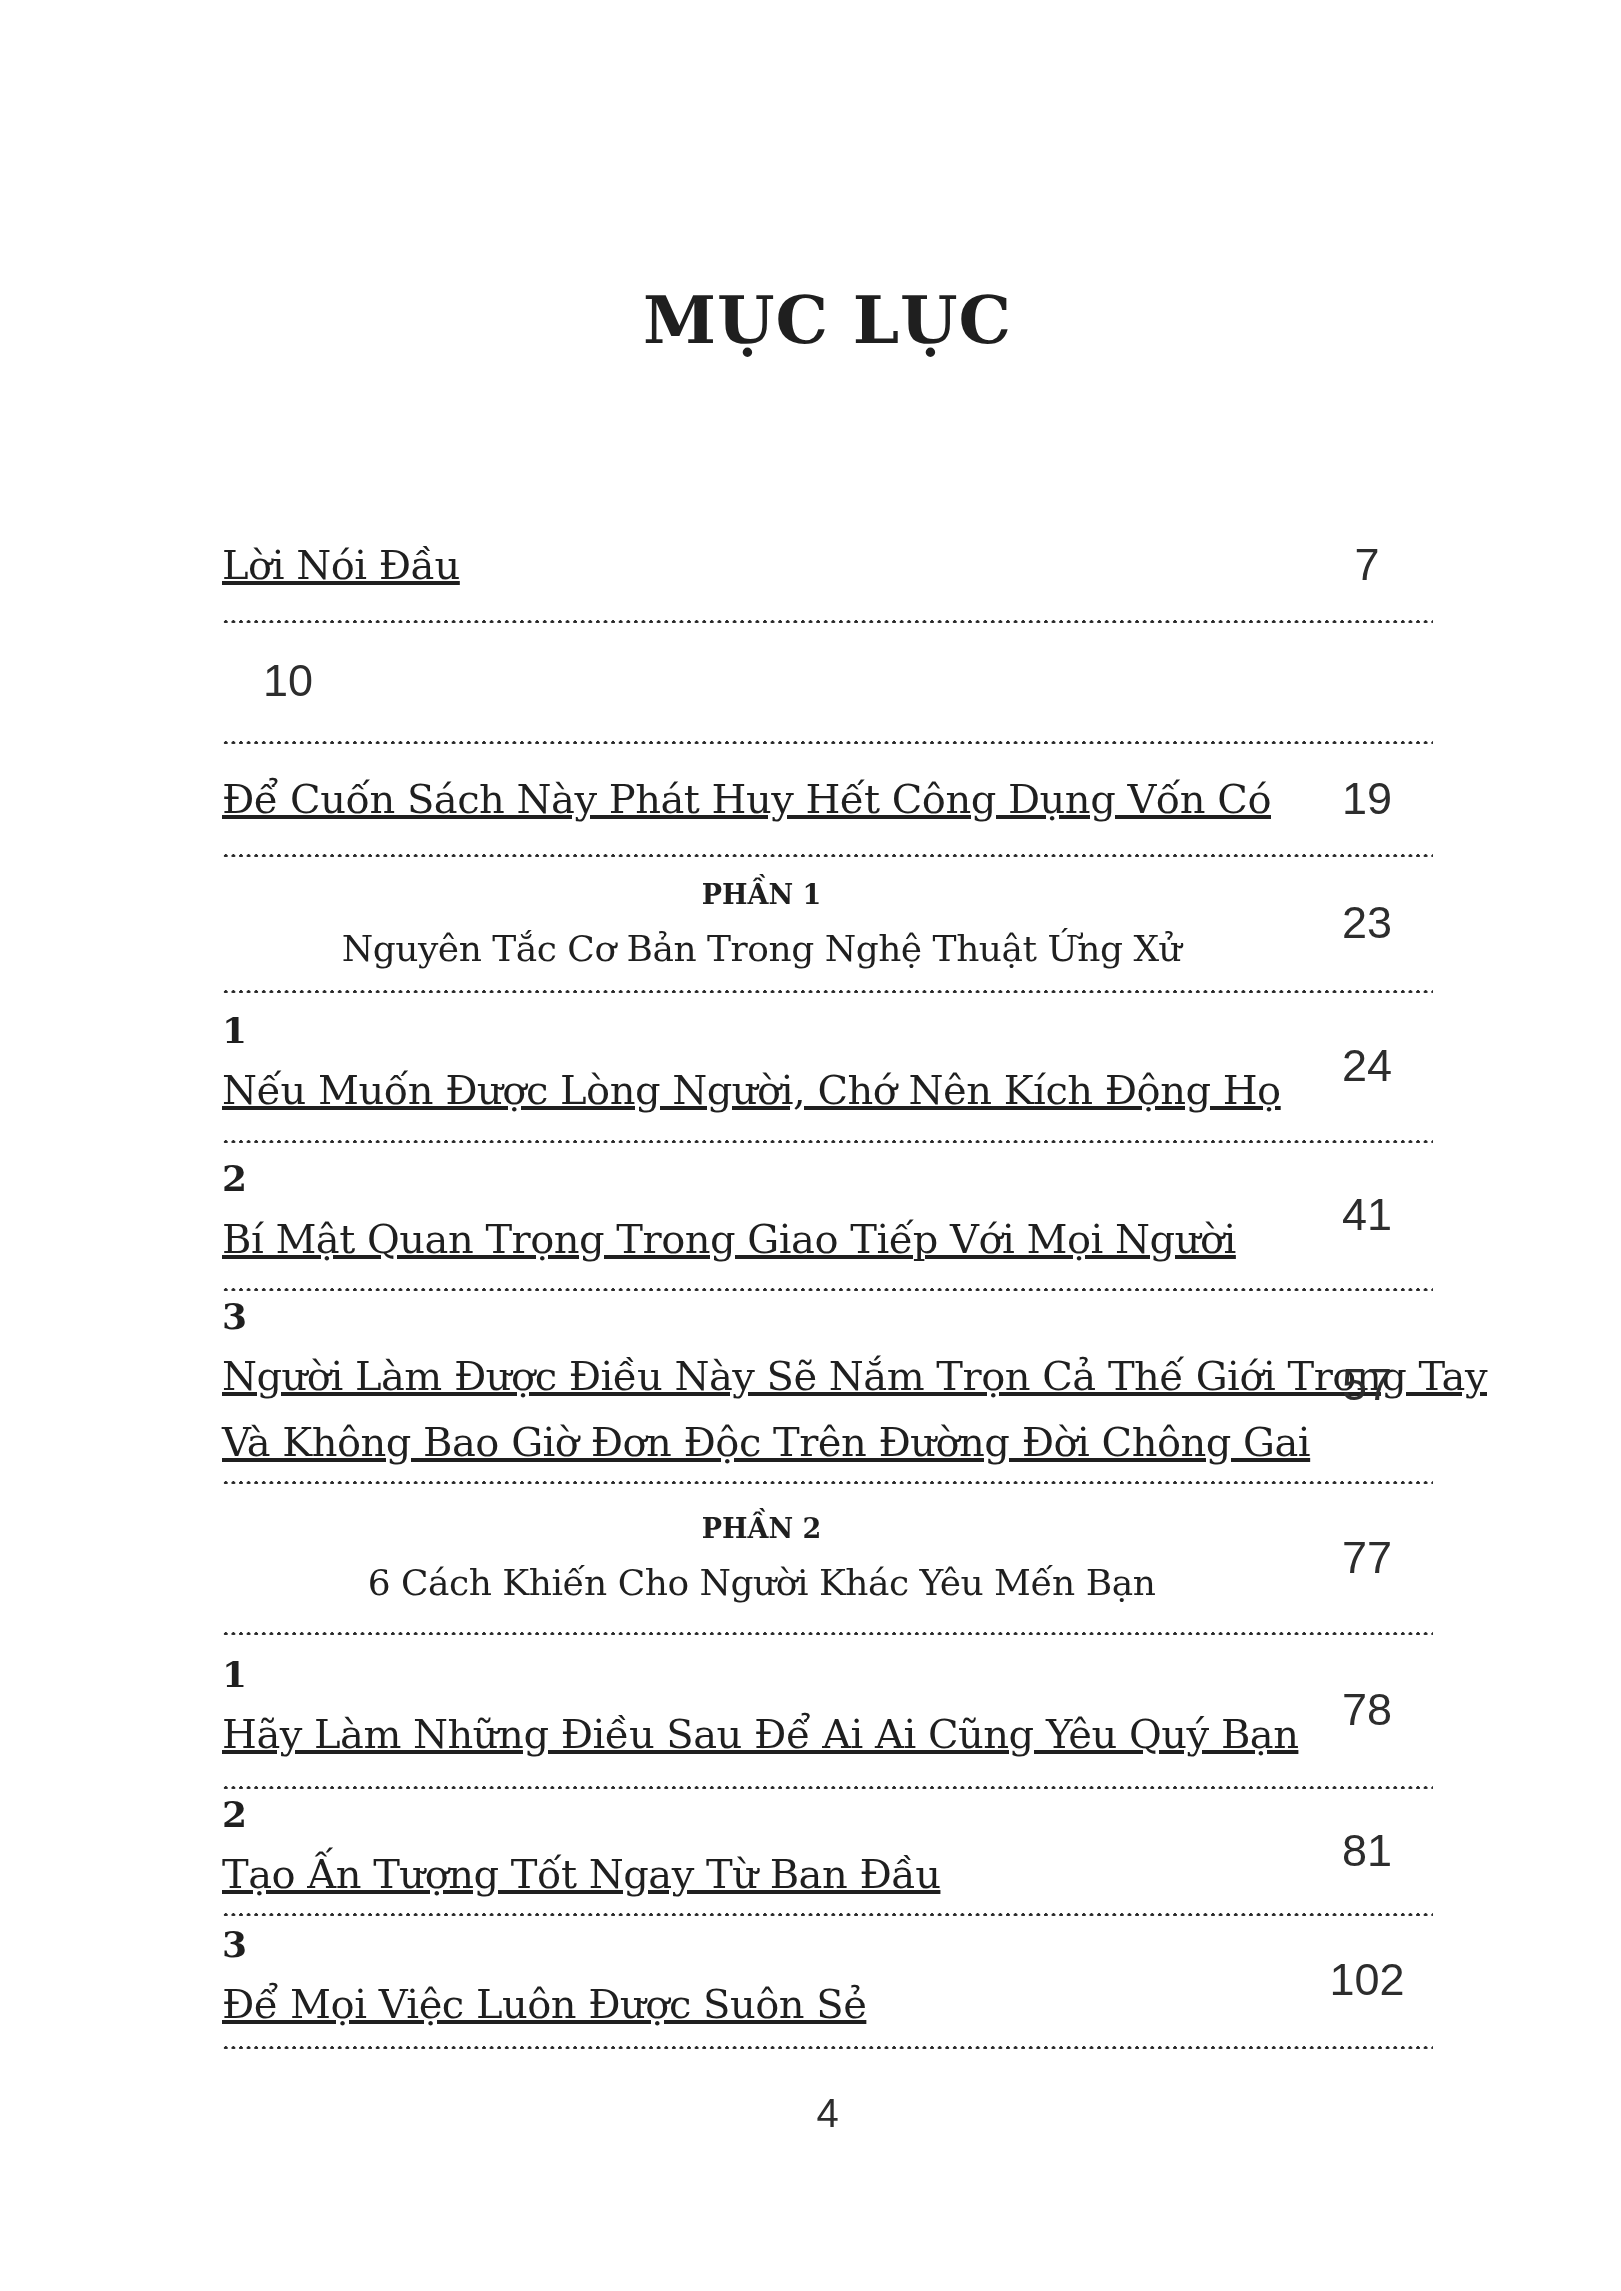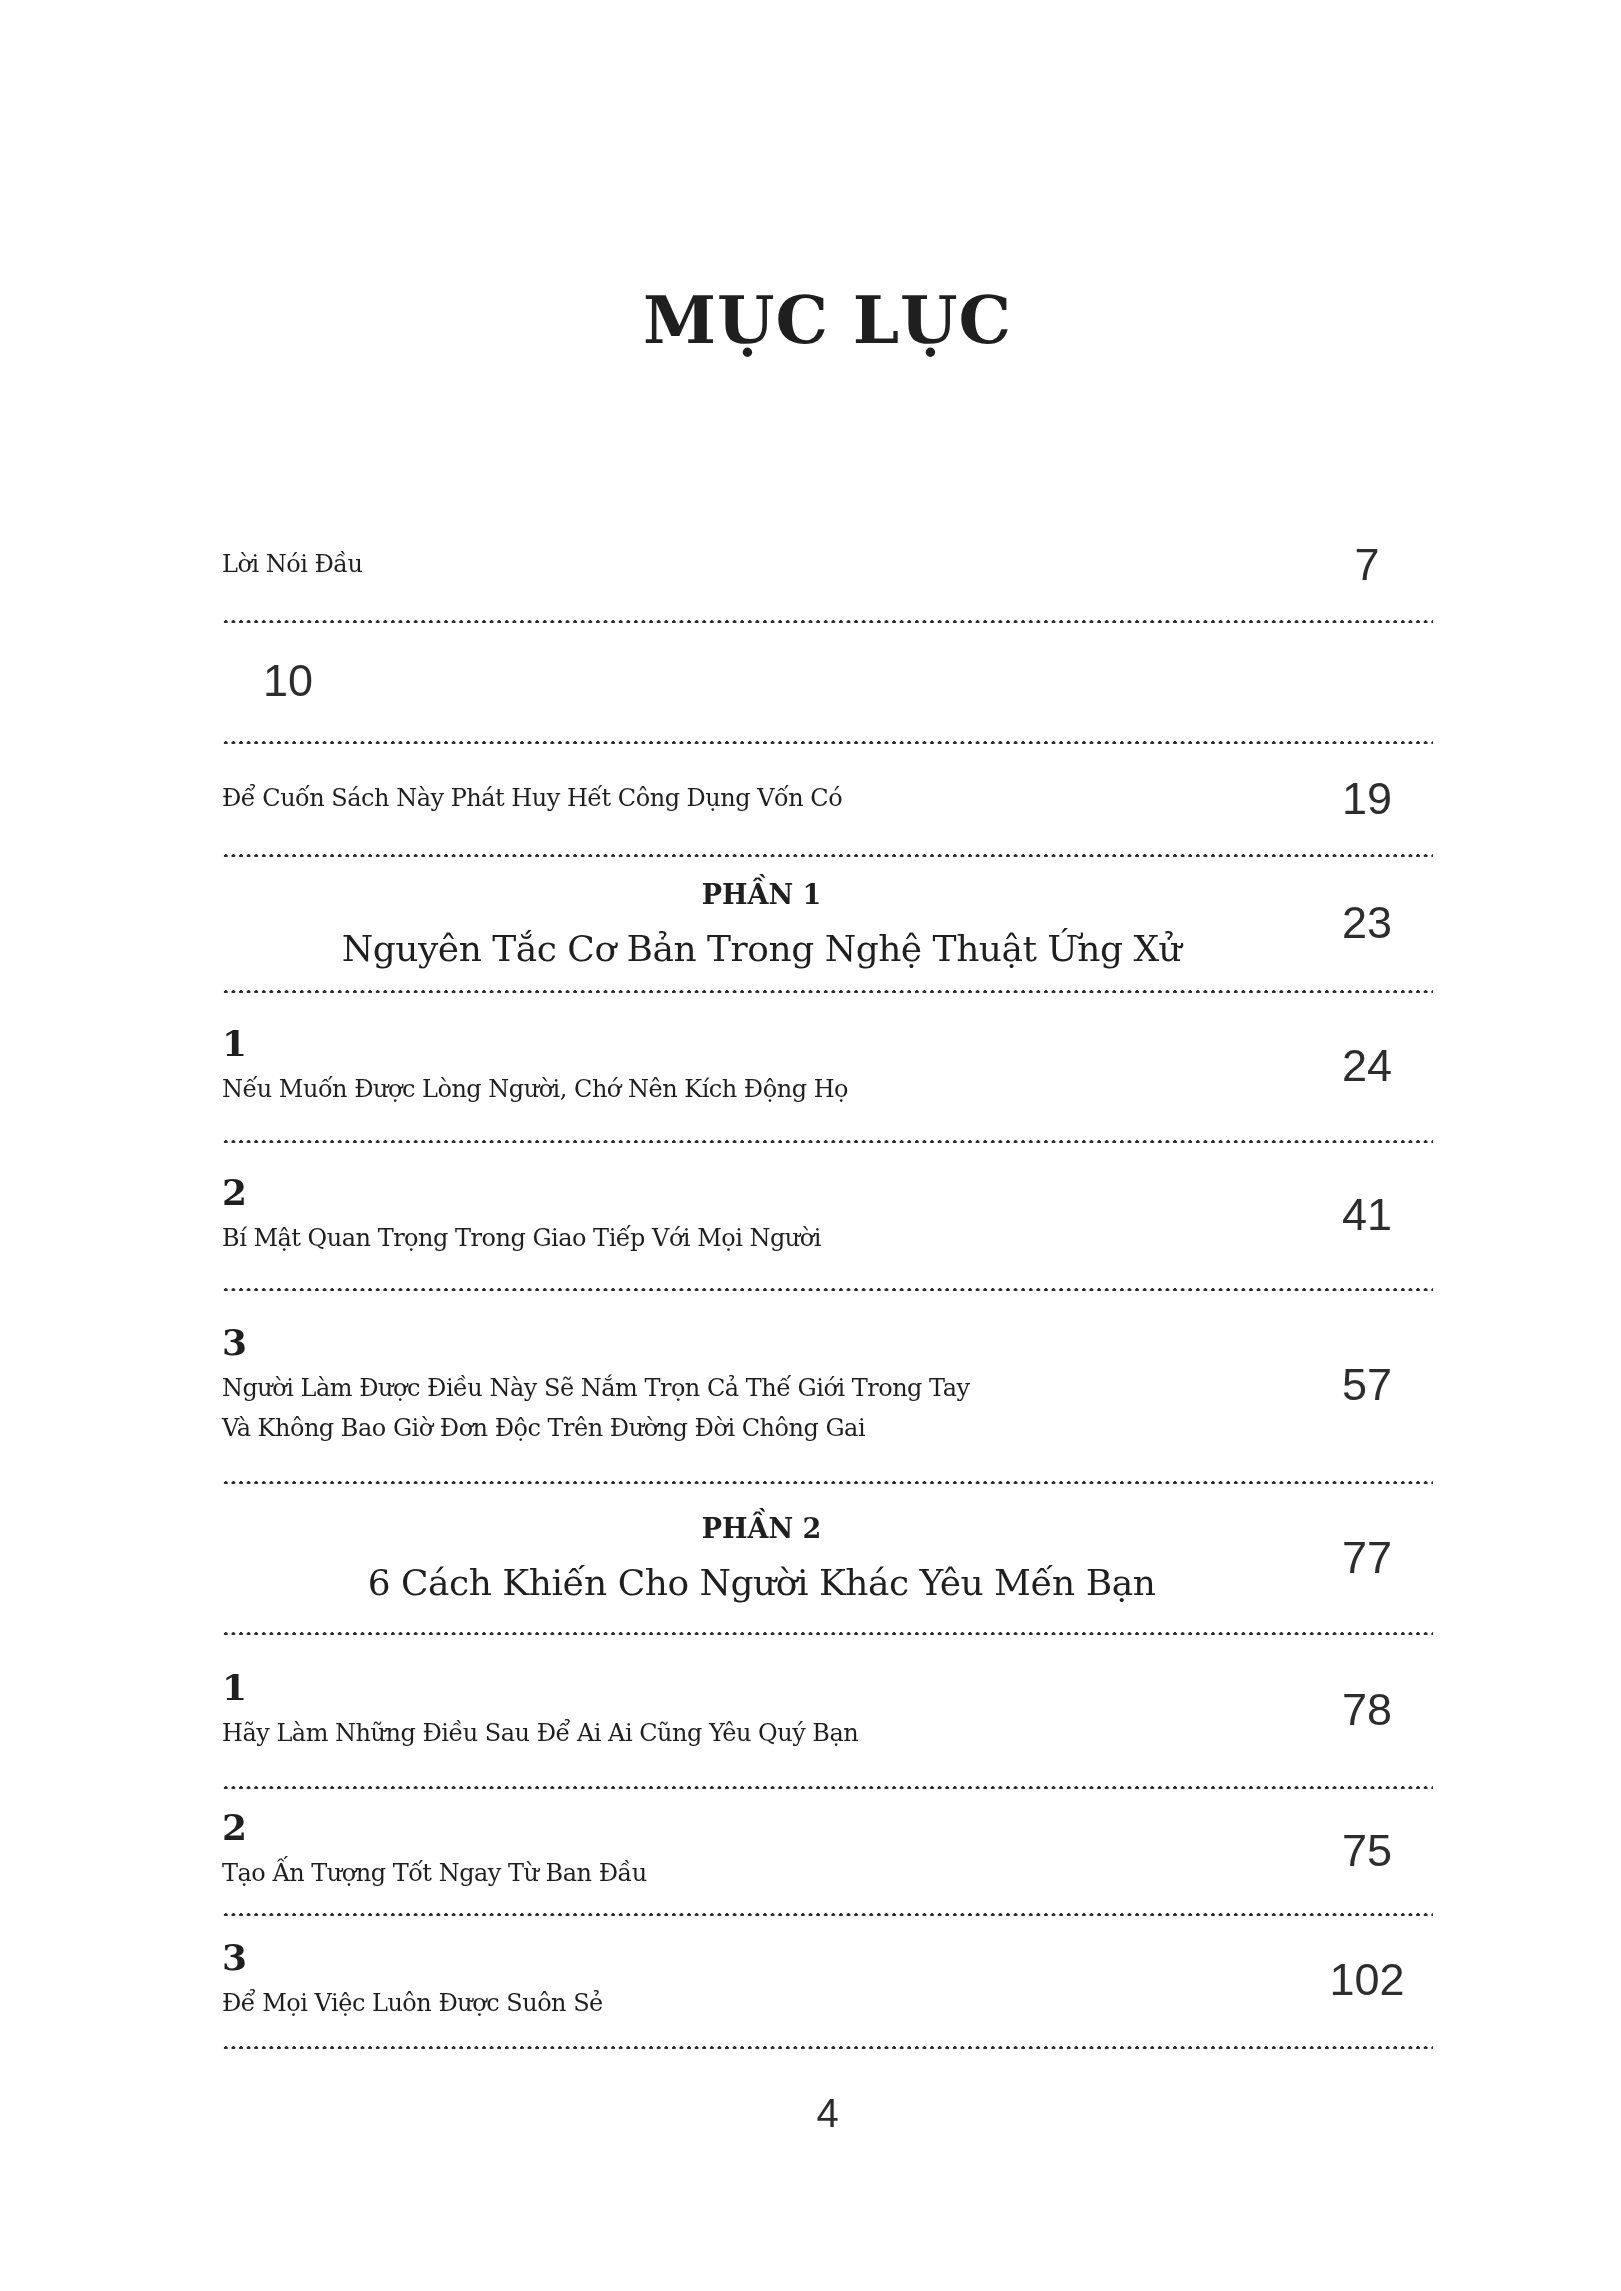--- a/index.html
+++ b/index.html
@@ -32,24 +32,25 @@
   .row-left { flex: 1 1 auto; min-width: 0; }
   .row-page {
     flex: 0 0 132px;
     text-align: center;
     font-family: "Liberation Sans", sans-serif;
     font-weight: 300;
     font-size: 45px;
     color: #2d2d2d;
   }
   .entry-title, .entry-line {
-    font-size: 24px;
+    font-size: 40px;
     letter-spacing: -0.5px;
     white-space: nowrap;
     line-height: 1.3;
+    text-decoration: underline;
   }
   .entry-lines .entry-line { line-height: 1.65; }
   .entry-number {
     font-size: 36px;
     font-weight: bold;
     line-height: 1.15;
   }
   .numbered .entry-lines { margin-top: 5.7px; }
   .section .row-left { text-align: center; }
   .section-heading {
@@ -171,21 +172,21 @@
     </div>
     <div class="sep"></div>
 
     <div class="row numbered" style="min-height:123px">
       <div class="row-left">
         <div class="entry-number">2</div>
         <div class="entry-lines">
           <div class="entry-line">Tạo Ấn Tượng Tốt Ngay Từ Ban Đầu</div>
         </div>
       </div>
-      <div class="row-page">75</div>
+      <div class="row-page">81</div>
     </div>
     <div class="sep"></div>
 
     <div class="row numbered" style="min-height:129px">
       <div class="row-left">
         <div class="entry-number">3</div>
         <div class="entry-lines">
           <div class="entry-line">Để Mọi Việc Luôn Được Suôn Sẻ</div>
         </div>
       </div>

